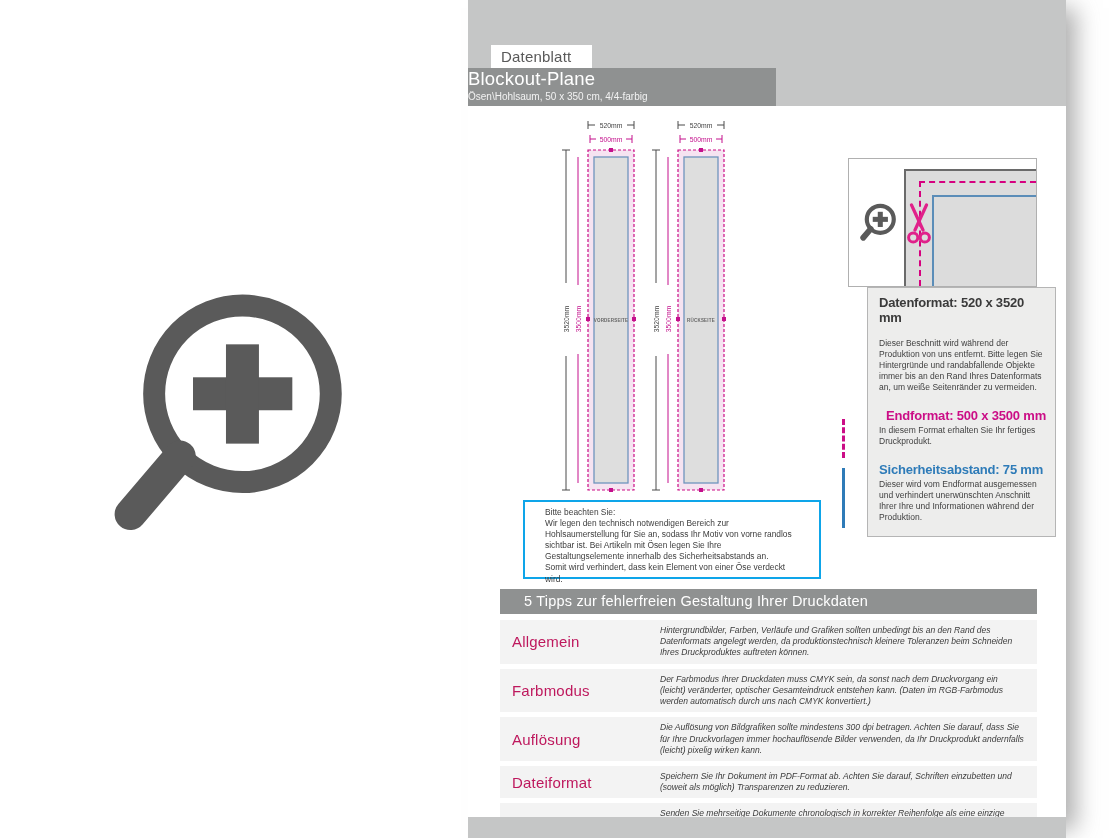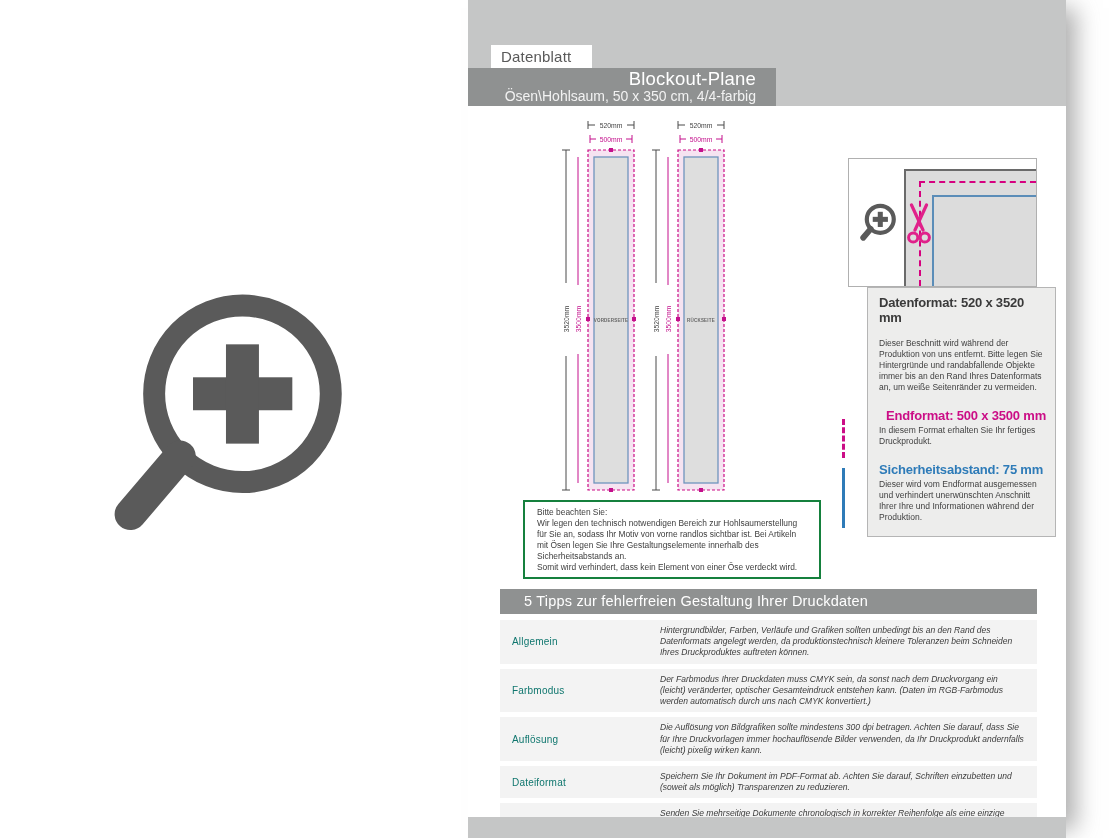--- a/index.html
+++ b/index.html
@@ -14,23 +14,23 @@
   .page { position:absolute; left:468px; top:0; width:598px; height:838px; background:#ffffff;
           box-shadow:18px 0 22px -8px rgba(110,110,110,0.55); }
 
   .topband   { position:absolute; left:0; top:0; width:598px; height:106px; background:#c5c6c6; }
   .bottombar { position:absolute; left:0; top:817px; width:598px; height:21px; background:#c5c6c6; }
 
   .tab { position:absolute; left:23px; top:45px; width:101px; height:23px; background:#ffffff;
          font-size:15px; color:#595959; line-height:23px; padding-left:10px; letter-spacing:0.2px; }
 
   .titlebar { position:absolute; left:0; top:68px; width:308px; height:38px; background:#8f9191;
-              text-align:right; padding-right:20px; color:#ffffff; }
+              padding-right:20px; color:#ffffff; }
   .titlebar .title    { font-size:18.5px; font-weight:500; line-height:22px; letter-spacing:0.2px; }
-  .titlebar .subtitle { font-size:14px; font-weight:400; line-height:13px; color:#f2f2f2; }
+  .titlebar .subtitle { font-size:10px; font-weight:400; line-height:13px; color:#f2f2f2; }
 
   
   #diagrams { position:absolute; left:82px; top:113px; }
 
   
   .detailbox { position:absolute; left:380px; top:158px; width:189px; height:129px;
                background:#ffffff; border:1px solid #b0b0b0; overflow:hidden; }
   .detailbox .grayarea { position:absolute; left:55px; top:10px; right:0; bottom:0;
                          background:#dcdcdc; border-top:2px solid #6a6a6a; border-left:2px solid #6a6a6a; }
   .detailbox .cutline  { position:absolute; left:70px; top:22px; right:0; bottom:0;
@@ -49,30 +49,30 @@
   .h-blue    { color:#2e7bb8; }
   .infopanel p { font-size:8.5px; color:#3f3f3f; line-height:1.3; margin-top:2px; }
   .infopanel .gap  { height:11px; }
   .infopanel .gap2 { height:15px; }
   .marker { position:absolute; width:0; }
   #marker-cut  { left:374px; top:419px; height:39px; border-left:3px dashed #cb0d86; }
   #marker-safe { left:374px; top:468px; height:60px; border-left:3px solid #2e7bb8; }
 
   
   .noticebox { position:absolute; left:55px; top:500px; width:298px; height:79px;
-               border:2px solid #15803d; background:#ffffff; padding:5px 12px; }
+               border:2px solid #0ea5e9; background:#ffffff; padding:5px 20px; }
   .noticebox div, .noticebox p { font-size:8.4px; color:#3d3d3d; line-height:1.32; }
 
   
   .tips { position:absolute; left:32px; top:589px; width:537px; }
   .tips-header { height:25px; background:#8f9191; color:#ffffff; font-size:14.5px;
                  line-height:25px; padding-left:24px; letter-spacing:0.2px; }
   .tips-rows { margin-top:6px; }
   .tip-row { display:flex; background:#f3f3f3; margin-bottom:5px; align-items:center; }
-  .tip-label { width:160px; padding-left:12px; font-size:10px; color:#0f766e; flex-shrink:0; letter-spacing:0.2px; }
+  .tip-label { width:160px; padding-left:12px; font-size:15px; color:#be185d; flex-shrink:0; letter-spacing:0.2px; }
   .tip-text  { flex:1; font-size:8.5px; color:#3c3c3c; line-height:1.32; padding:5px 12px 5px 0;font-style:italic; }
   .r1 { min-height:42px; } .r2 { min-height:41px; } .r3 { min-height:38px; }
   .r4 { min-height:28px; } .r5 { min-height:28px; }
 </style>
 </head>
 <body>
 
 <div id="canvas">
 
   <svg id="big-zoom" width="262" height="272" viewBox="0 0 62 64">

